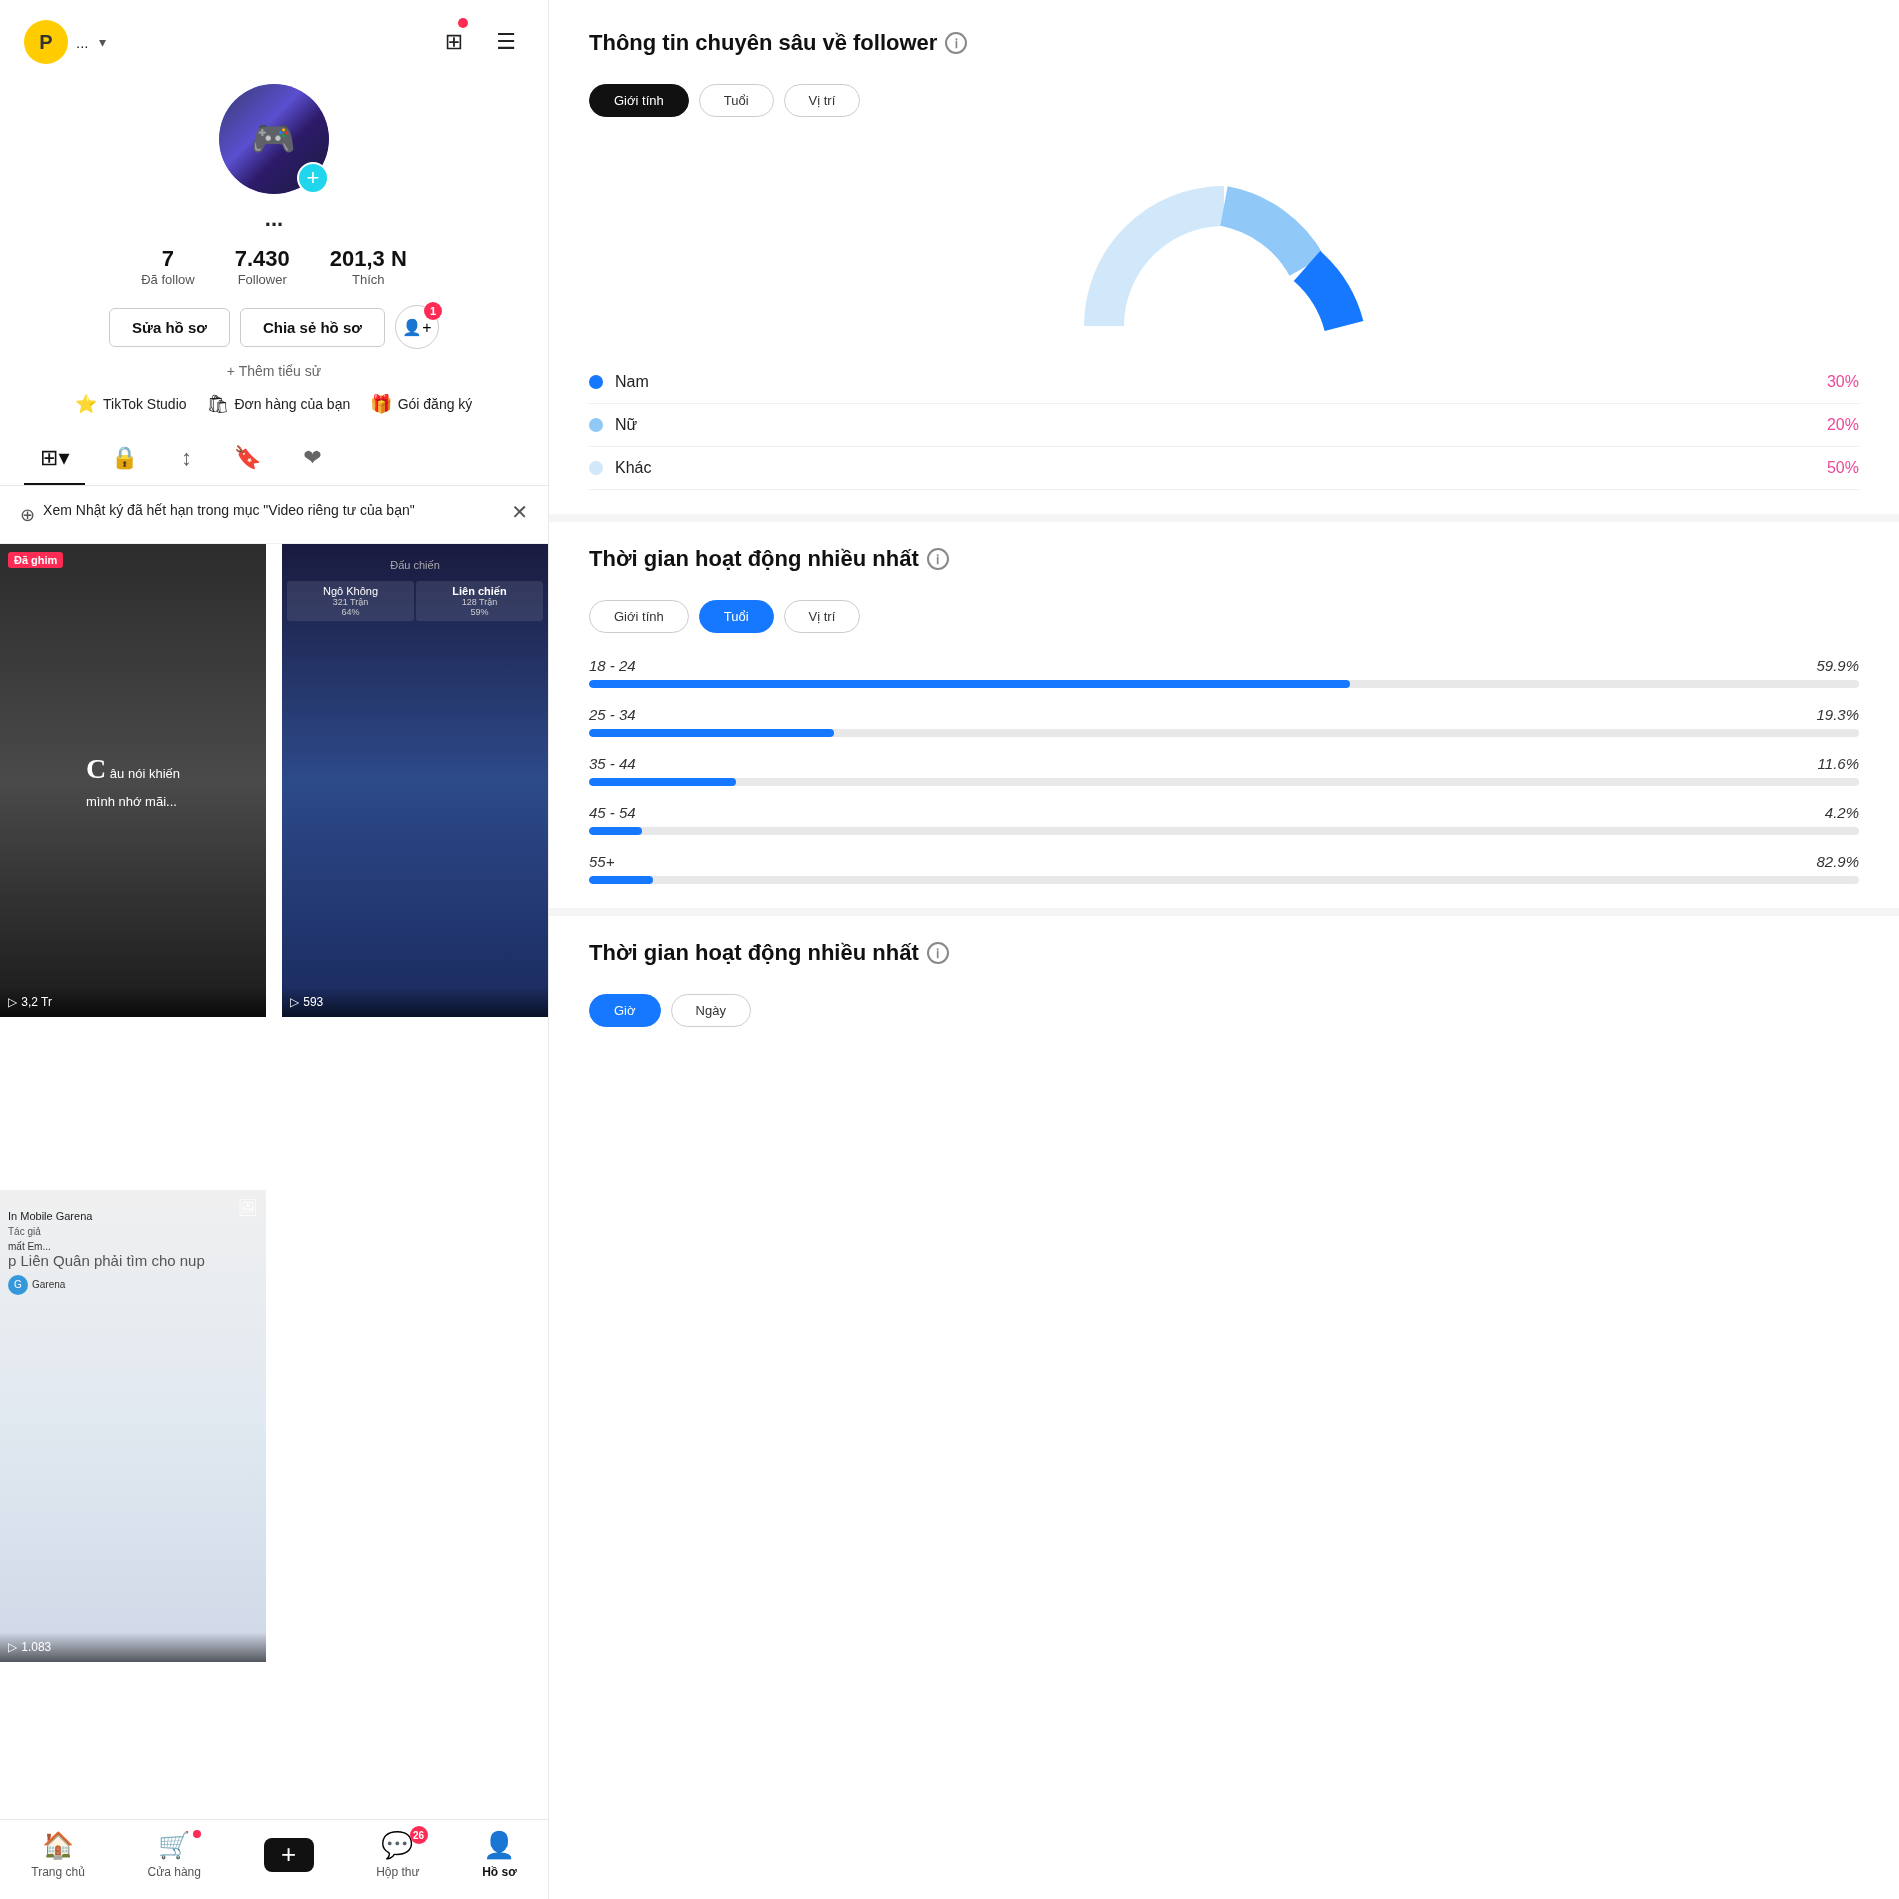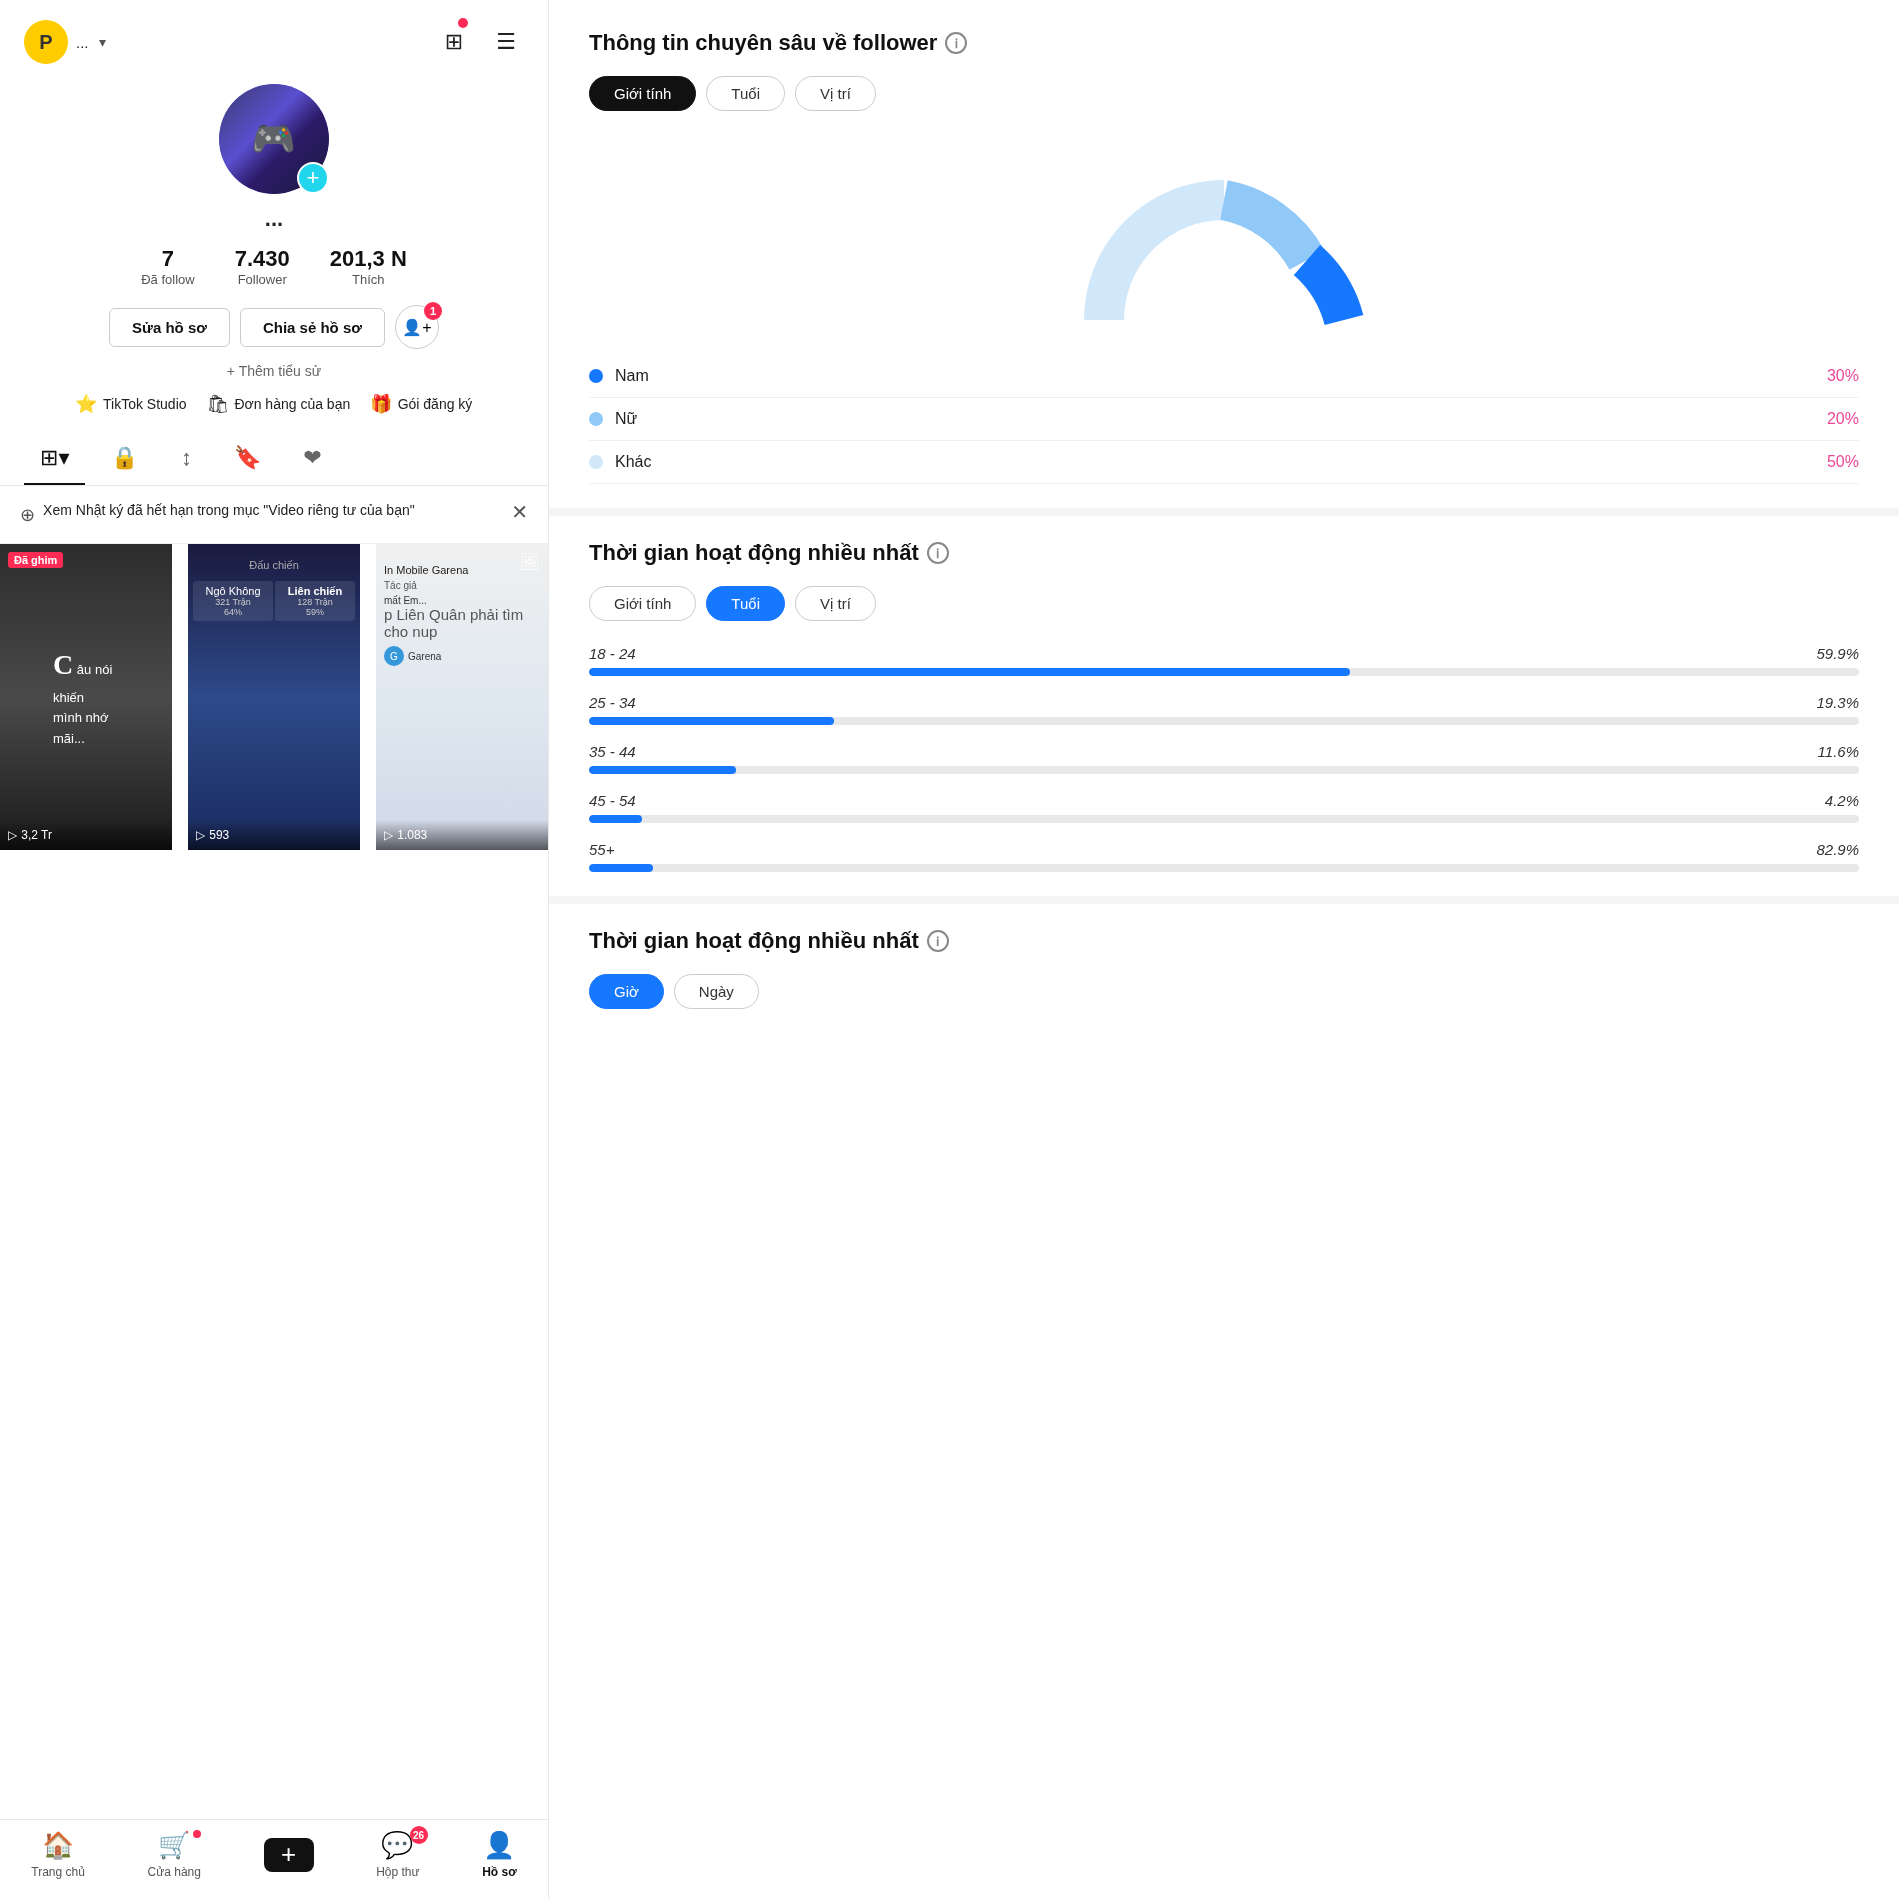--- a/index.html
+++ b/index.html
@@ -213,21 +213,21 @@
       display: flex; align-items: flex-start; gap: 8px;
       font-size: 14px; color: #222;
       max-width: 440px; line-height: 1.5;
     }
     .notif-icon { font-size: 18px; color: #555; margin-top: 2px; }
     .close-btn { font-size: 20px; color: #555; cursor: pointer; }
 
     
     .video-grid {
       display: grid;
-      grid-template-columns: repeat(3, 1fr);
+      grid-template-columns: repeat(2, 1fr);
       gap: 16px;
       flex: 1;
       overflow: hidden;
     }
     .video-thumb {
       position: relative;
       aspect-ratio: 9/16;
       background: #111;
       overflow: hidden;
       cursor: pointer;
@@ -355,22 +355,23 @@
 
     
     .filter-tabs {
       display: flex; gap: 10px; margin-bottom: 24px;
     }
     .filter-tab {
       padding: 8px 24px;
       border-radius: 20px;
       border: 1.5px solid #ccc;
       background: #fff;
-      font-size: 15px; color: #333;
+      font-size: 13px; color: #333;
       cursor: pointer;
+      margin-top: 8px;
     }
     .filter-tab.active {
       background: #111;
       color: #fff;
       border-color: #111;
     }
     .filter-tab.active-blue {
       background: #1677ff;
       color: #fff;
       border-color: #1677ff;

